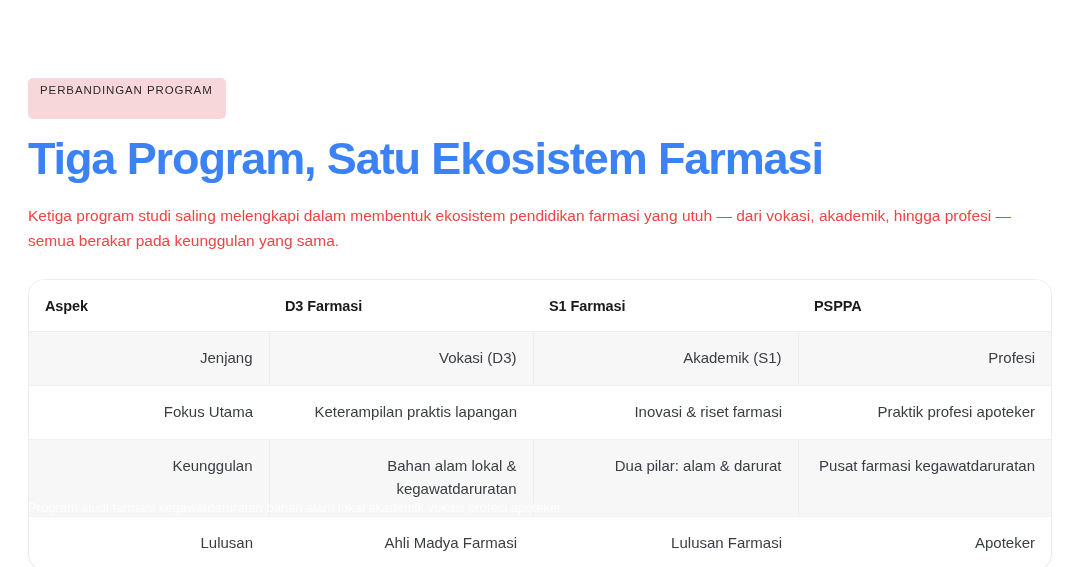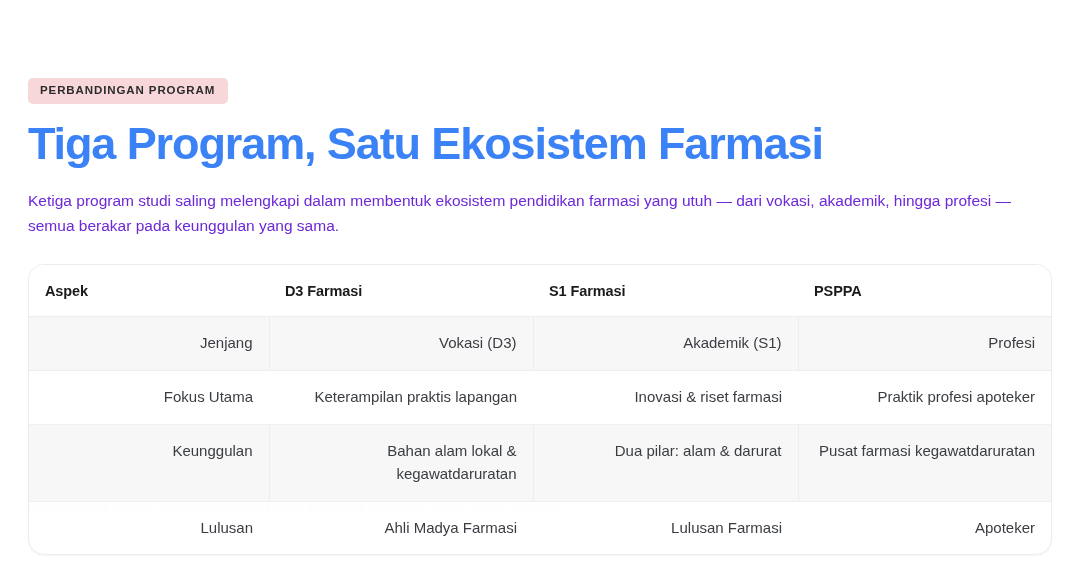--- a/index.html
+++ b/index.html
@@ -23,44 +23,44 @@
     padding: 78px 28px 0 28px;
     position: relative;
   }
 
   
   .badge {
     display: inline-block;
     background: #f8d7da;
     color: #2b2b2b;
     font-size: 11.5px;
-    font-weight: 700;
+    font-weight: 400;
     letter-spacing: 0.9px;
-    padding: 7px 13px 7px 12px;
+    padding: 7px 13px 22px 12px;
     border-radius: 5px;
     line-height: 1;
     margin: 0 0 16px 0;
   }
 
   
   .headline {
     margin: 0 0 20px 0;
     font-size: 45px;
     line-height: 1.08;
     font-weight: 700;
     letter-spacing: -1.1px;
     color: #3b82f6;
   }
 
   
   .intro {
     margin: 0 0 26px 0;
     font-size: 15.5px;
     line-height: 1.62;
-    color: #6d28d9;
+    color: #ef4444;
     max-width: 1002px;
     font-weight: 400;
   }
 
   
   .table-card {
     border: 1px solid #ececec;
     border-radius: 16px;
     overflow: hidden;
     background: #ffffff;

